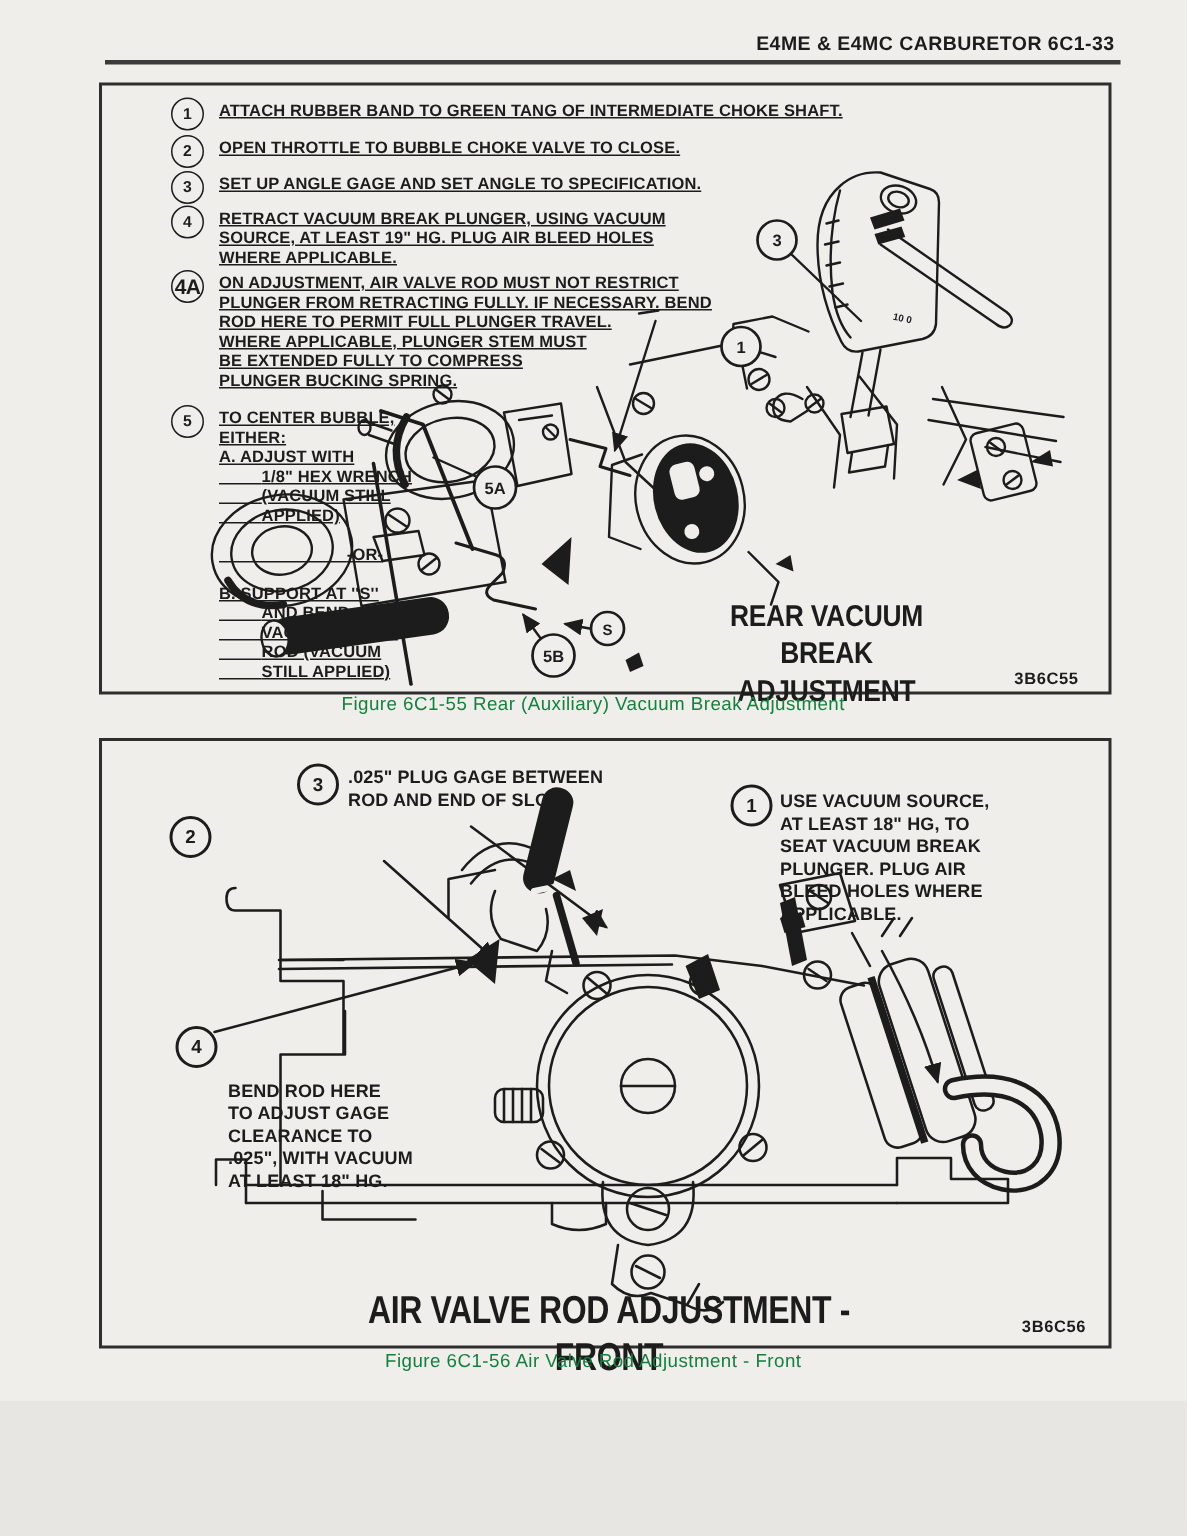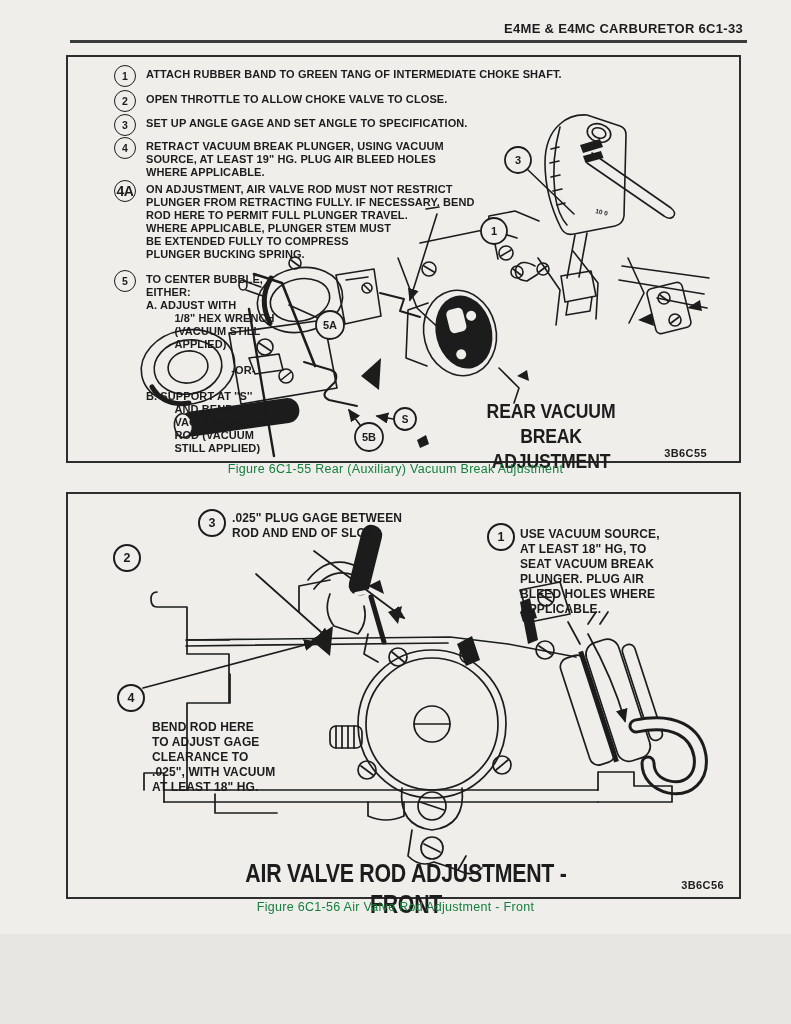--- a/index.html
+++ b/index.html
@@ -10,27 +10,27 @@
   .hdr{position:absolute;top:21px;right:48px;font-size:13px;font-weight:700;letter-spacing:.3px;}
   .hdr-rule{position:absolute;left:70px;top:40px;width:677px;height:2.5px;background:#3b3b3b;}
   .fig-box{position:absolute;left:66px;width:671px;border:2.2px solid #2e2e2e;}
   #box1{top:55px;height:404px;}
   #box2{top:492px;height:403px;}
   .fig-svg{position:absolute;left:0;top:0;width:100%;height:100%;}
   .step{position:absolute;display:flex;gap:10px;left:46px;}
   .badge{flex:0 0 auto;width:20px;height:20px;border:1.8px solid #1c1c1c;border-radius:50%;
     display:flex;align-items:center;justify-content:center;font-size:10.5px;font-weight:700;margin-top:-3px;}
   .badge.small{font-size:14px;letter-spacing:-.5px;}
-  .step-text{font-size:11px;font-weight:700;line-height:13px;white-space:pre-wrap;letter-spacing:.1px;}
+  .step-text{font-size:11px;font-weight:700;line-height:13px;white-space:pre-wrap;letter-spacing:.1px;text-decoration:underline;}
   #s1{top:11px;} #s2{top:36px;} #s3{top:60px;} #s4{top:83px;} #s4a{top:126px;} #s5{top:216px;}
   .fig1-title{position:absolute;left:376px;top:342px;width:214px;text-align:center;
     font-size:20px;line-height:25px;font-weight:700;white-space:pre-line;
     transform:scaleX(.88);transform-origin:center top;letter-spacing:-.2px;}
   .fig-code{position:absolute;font-size:11px;font-weight:700;letter-spacing:.4px;}
-  #code1{right:32px;top:390px;}
+  #code1{right:20px;top:390px;}
   #code2{right:15px;top:385px;}
   .fig2-title{position:absolute;left:113px;top:364px;width:450px;text-align:center;
     font-size:26px;font-weight:700;transform:scaleX(.82);transform-origin:center top;letter-spacing:-.3px;}
   .co{position:absolute;width:24px;height:24px;border:2px solid #1c1c1c;border-radius:50%;
     display:flex;align-items:center;justify-content:center;font-weight:700;font-size:12.5px;background:#efeeeb;}
   .co-text{position:absolute;font-size:12px;font-weight:700;line-height:15px;white-space:pre-wrap;letter-spacing:.1px;}
   #co3{left:130px;top:15px;} #cot3{left:164px;top:17px;}
   #co2{left:45px;top:50px;}  #cot2{left:80px;top:54px;}
   #co1{left:419px;top:29px;} #cot1{left:452px;top:33px;}
   #co4{left:49px;top:190px;} #cot4{left:84px;top:206px;margin-top:20px;}
@@ -196,21 +196,21 @@
         </g>
       </g>
     </svg>
 
     <div class="step" id="s1">
       <span class="badge">1</span>
       <span class="step-text">ATTACH RUBBER BAND TO GREEN TANG OF INTERMEDIATE CHOKE SHAFT.</span>
     </div>
     <div class="step" id="s2">
       <span class="badge">2</span>
-      <span class="step-text">OPEN THROTTLE TO ALLOW CHOKE VALVE TO CLOSE.</span>
+      <span class="step-text">OPEN THROTTLE TO BUBBLE CHOKE VALVE TO CLOSE.</span>
     </div>
     <div class="step" id="s3">
       <span class="badge">3</span>
       <span class="step-text">SET UP ANGLE GAGE AND SET ANGLE TO SPECIFICATION.</span>
     </div>
     <div class="step" id="s4">
       <span class="badge">4</span>
       <span class="step-text">RETRACT VACUUM BREAK PLUNGER, USING VACUUM
 SOURCE, AT LEAST 19" HG. PLUG AIR BLEED HOLES
 WHERE APPLICABLE.</span>

